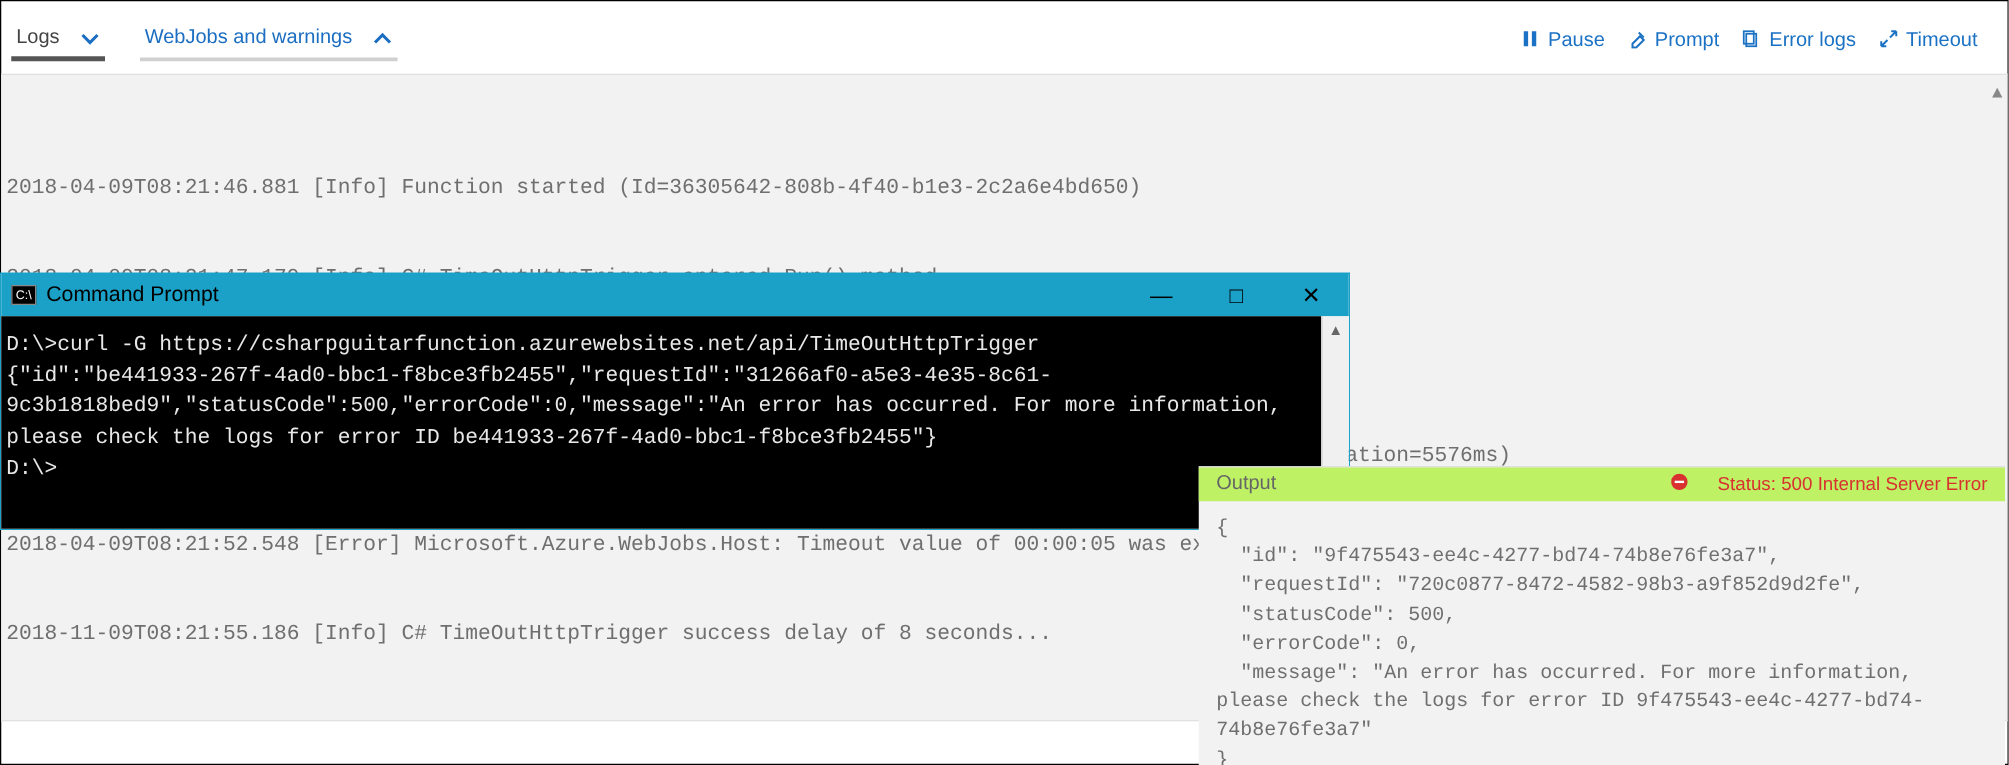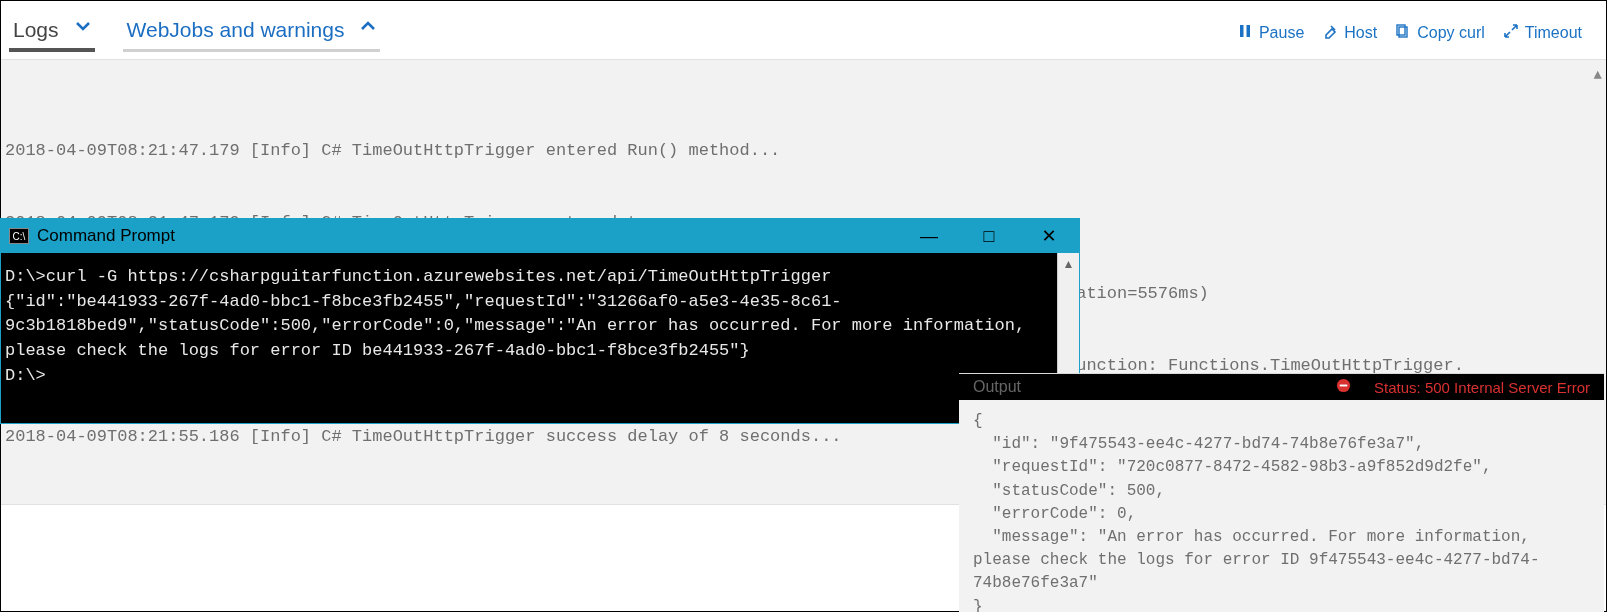--- a/index.html
+++ b/index.html
@@ -17,24 +17,24 @@
   }
 
   
   .tabbar {
     display: flex; align-items: center;
     padding: 6px 8px 0 8px;
     height: 58px;
   }
   .tabbar-left { display: flex; align-items: center; }
   .tab {
-    display: flex; align-items: flex-start;
+    display: flex; align-items: flex-end;
     margin-right: 28px;
     padding: 6px 4px 8px 4px;
-    font-size: 21px;
+    font-size: 16px;
     color: #1b6ec2;
     cursor: pointer;
     border-bottom: 4px solid transparent;
     position: relative;
   }
   .tab.active { color: #444; }
   .tab.active::after{
     content:""; position:absolute; left:0; right:0; bottom:-2px;
     height:4px; background:#555;
   }
@@ -124,21 +124,21 @@
   .outpanel {
     position: absolute;
     left: 958px; top: 372px;
     right: 2px;
     background: #f2f2f2;
     border-top: 1px solid #d9d9d9;
     padding-bottom: 6px;
   }
   .outhead {
     display:flex; align-items:flex-start;
-    background:#000000;
+    background:#bef264;
     padding: 4px 14px;
     font-size: 16px; color:#666;
   }
   .outhead .status {
     margin-left:auto; color:#d93030; font-size:15px;
     display:inline-flex; align-items:center; gap:23px;
   }
   .outhead .status svg{ width:15px; height:15px; }
   .outbody {
     font-family: Consolas, "Courier New", monospace;
@@ -184,49 +184,50 @@
         </span>
         <span>Pause</span>
       </span>
       <span class="toolbtn">
         <span>
           <svg viewBox="0 0 16 16">
               <path d="M4 12l6-6 3 3-6 6H4z" fill="none" stroke="#1b72c4" stroke-width="1.6"></path>
               <path d="M9 3l4 4" stroke="#1b72c4" stroke-width="1.6"></path>
             </svg>
         </span>
-        <span>Host</span>
+        <span>Prompt</span>
       </span>
       <span class="toolbtn">
         <span>
           <svg viewBox="0 0 16 16">
               <rect x="4" y="4" width="8" height="10" fill="none" stroke="#1b72c4" stroke-width="1.4"></rect>
               <rect x="2" y="2" width="8" height="10" fill="none" stroke="#1b72c4" stroke-width="1.4"></rect>
             </svg>
         </span>
-        <span>Copy curl</span>
+        <span>Error logs</span>
       </span>
       <span class="toolbtn">
         <span>
           <svg viewBox="0 0 16 16">
               <path d="M2 14L7 9M2 14v-4M2 14h4M14 2L9 7M14 2v4M14 2h-4" fill="none" stroke="#1b72c4" stroke-width="1.6"></path>
             </svg>
         </span>
         <span>Timeout</span>
       </span>
     </div>
   </div>
 
   <div class="logpanel">
     <span class="scroll-up">▲</span>
+    <div>2018-04-09T08:21:46.881 [Info] Function started (Id=36305642-808b-4f40-b1e3-2c2a6e4bd650)</div>
     <div>2018-04-09T08:21:47.179 [Info] C# TimeOutHttpTrigger entered Run() method...</div>
     <div>2018-04-09T08:21:47.179 [Info] C# TimeOutHttpTrigger entered try...</div>
     <div>2018-04-09T08:21:52.470 [Error] Function completed (Failure, Id=36305642-808b-4f40-b1e3-2c2a6e4bd650, Duration=5576ms)</div>
     <div>2018-04-09T08:21:52.548 [Error] Microsoft.Azure.WebJobs.Host: Timeout value of 00:00:05 was exceeded by function: Functions.TimeOutHttpTrigger.</div>
-    <div>2018-04-09T08:21:55.186 [Info] C# TimeOutHttpTrigger success delay of 8 seconds...</div>
+    <div>2018-11-09T08:21:55.186 [Info] C# TimeOutHttpTrigger success delay of 8 seconds...</div>
   </div>
 
   <div class="cmdwin">
     <div class="cmdtitle">
       <span class="cmd-icon">C:\</span>
       <span>Command Prompt</span>
       <span class="winbtns">
         <span class="winbtn">—</span>
         <span class="winbtn">□</span>
         <span class="winbtn">✕</span>

